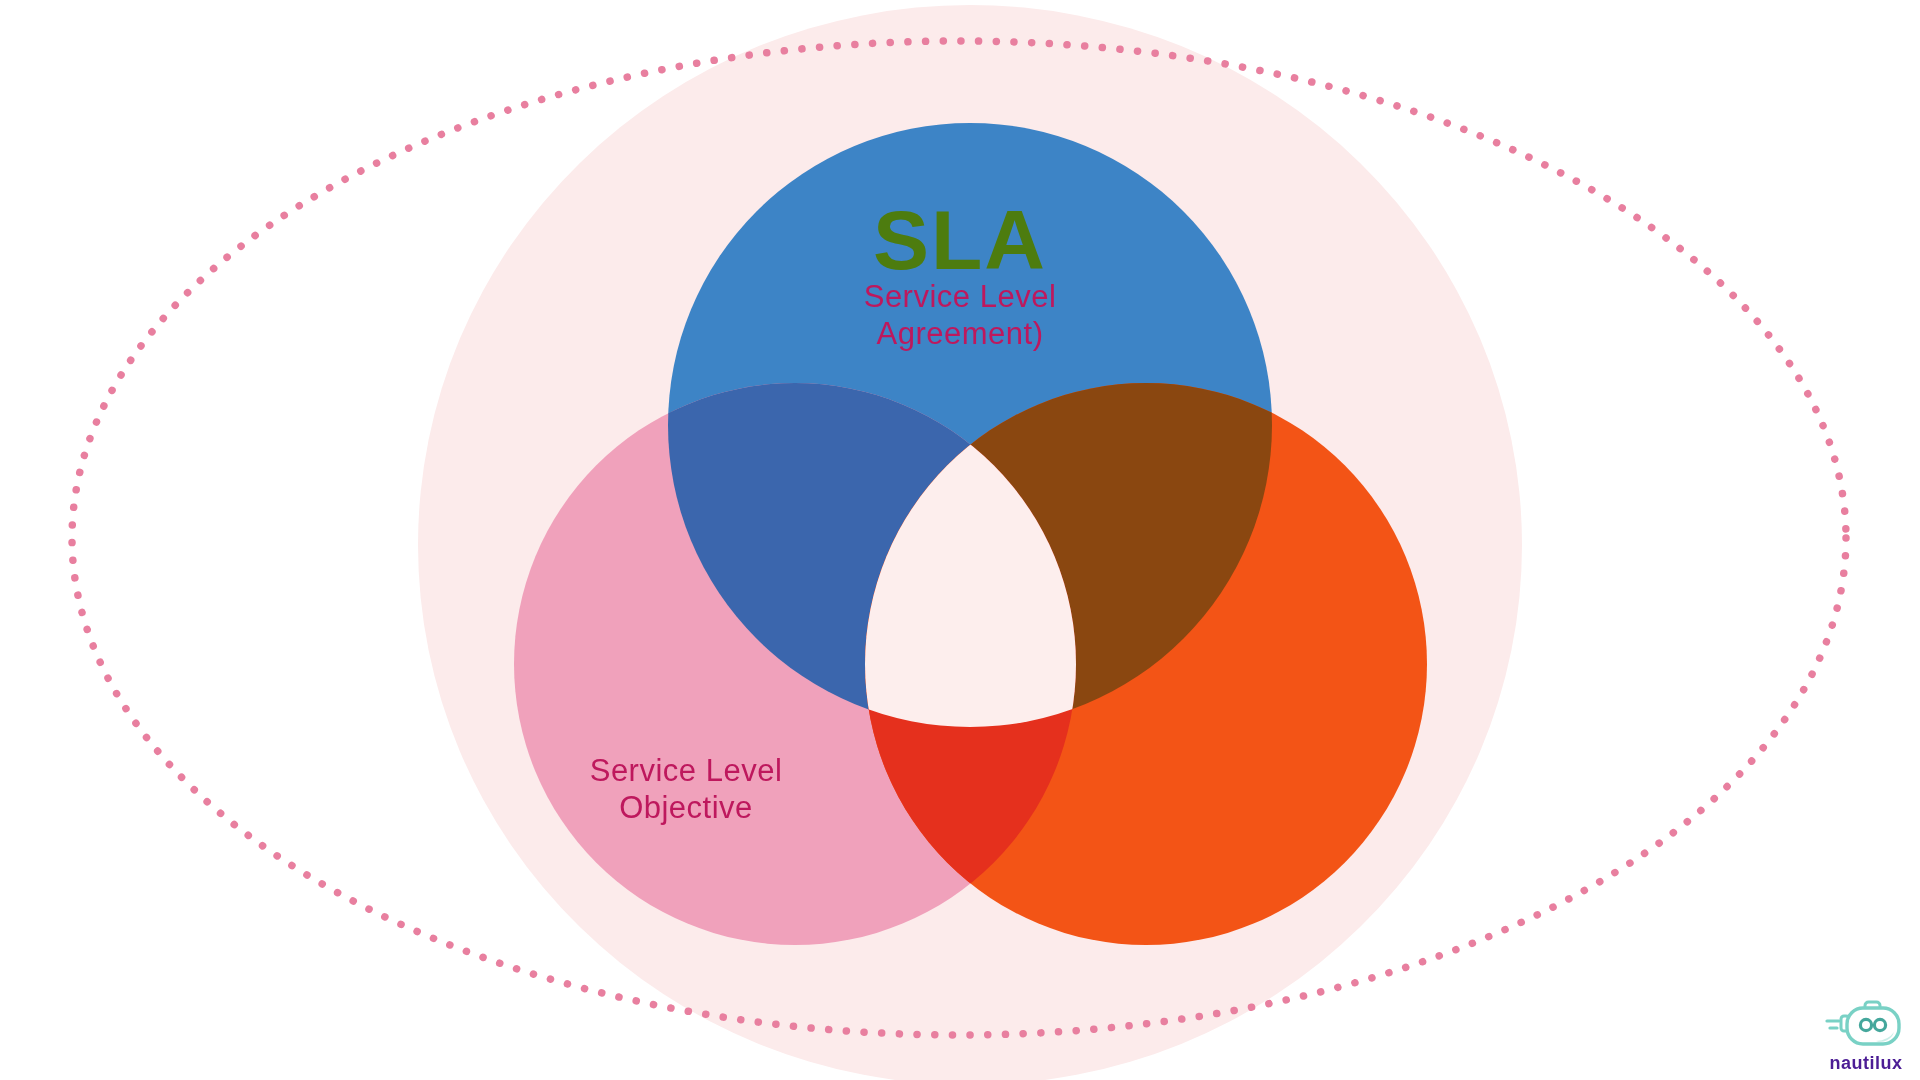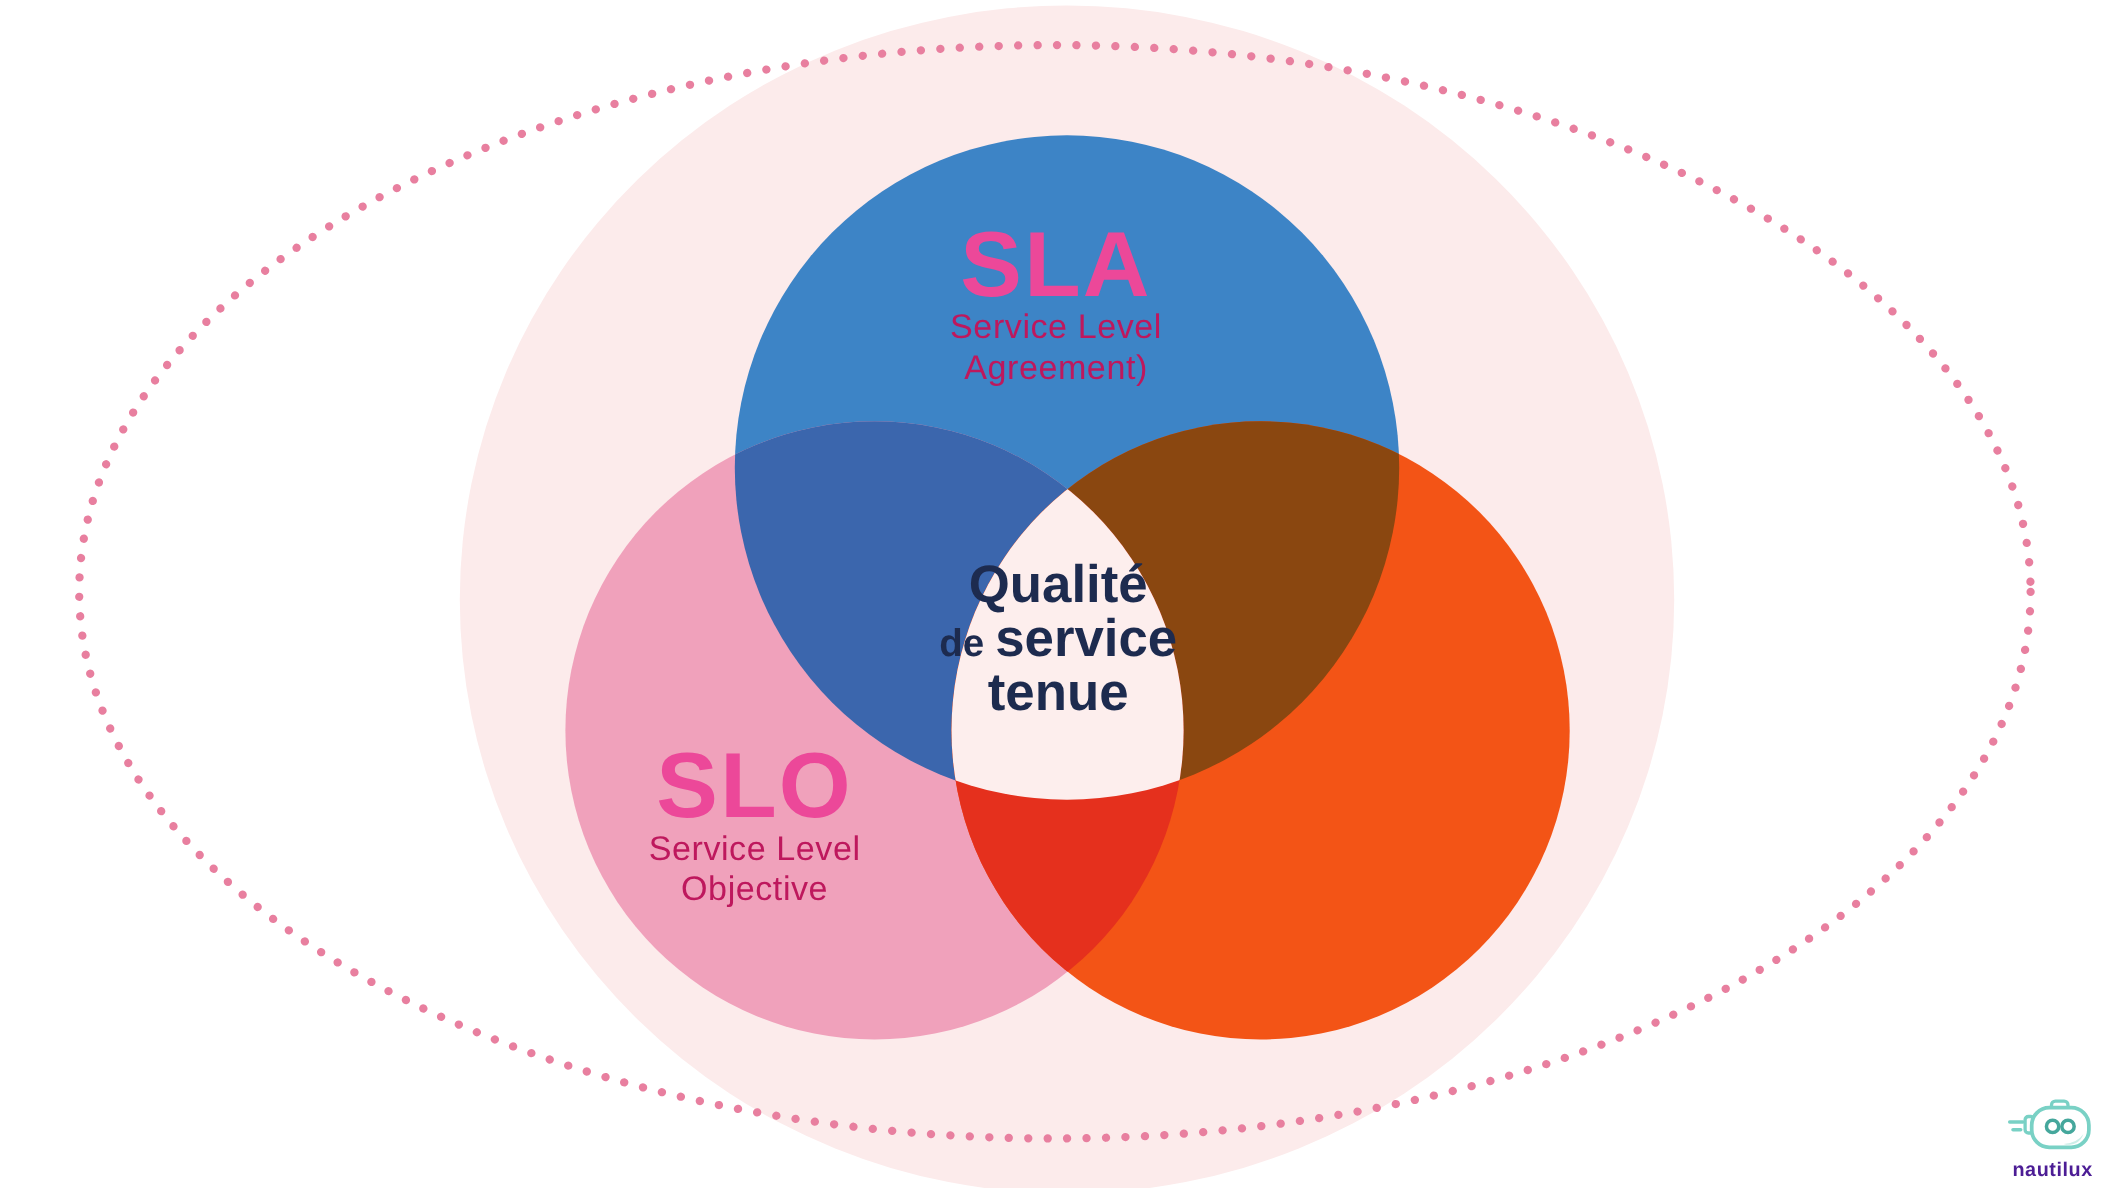--- a/index.html
+++ b/index.html
@@ -5,21 +5,21 @@
   * { margin: 0; padding: 0; box-sizing: border-box; }
   html, body { width: 1920px; height: 1080px; background: #ffffff; overflow: hidden; }
   body { font-family: "Liberation Sans", sans-serif; position: relative; }
 
   .stage { position: absolute; left: 0; top: 0; width: 1920px; height: 1080px; }
   .shapes { position: absolute; left: 0; top: 0; }
 
   .label { position: absolute; transform: translate(-50%, -50%); text-align: center; white-space: nowrap; }
 
   .set-title {
-    color: #ec4899;
+    color: #4d7c0f;
     font-size: 84px;
     font-weight: 700;
     letter-spacing: 2px;
     line-height: 1;
   }
   .set-sub {
     color: #be185d;
     font-size: 31px;
     font-weight: 400;
     letter-spacing: 0.5px;
@@ -80,36 +80,28 @@
       <circle cx="1146" cy="664" r="281" fill="#fdeeed" clip-path="url(#clipPink)"></circle>
     </g>
   </svg>
 
   <div class="label set-title" style="left:960px; top:240px;">SLA</div>
   <div class="label set-sub" style="left:960px; top:316px;">
     <div>Service Level</div>
     <div>Agreement)</div>
   </div>
 
-  <div class="label set-title" style="left:686px; top:714px;">SLO</div>
   <div class="label set-sub" style="left:686px; top:790px;">
     <div>Service Level</div>
     <div>Objective</div>
   </div>
 
   <div class="label set-sub" style="left:1235px; top:790px;">
   </div>
 
-  <div class="label center-label" style="left:962px; top:582px;">
-    <div class="big">Qualité</div>
-    <div>
-      <span class="small">de</span><span class="big">service</span>
-    </div>
-    <div class="big">tenue</div>
-  </div>
 
   <div class="logo">
     <svg width="84" height="52" viewBox="0 0 84 52">
 
       <line x1="3" y1="22" x2="15" y2="22" stroke="#79d1c5" stroke-width="3.2" stroke-linecap="round"></line>
       <line x1="6" y1="29" x2="13" y2="29" stroke="#79d1c5" stroke-width="3.2" stroke-linecap="round"></line>
 
       <rect x="17" y="17" width="8" height="15" rx="3" fill="#ffffff" stroke="#79d1c5" stroke-width="3"></rect>
 
       <rect x="41" y="3" width="15" height="10" rx="3.5" fill="#ffffff" stroke="#79d1c5" stroke-width="3"></rect>

